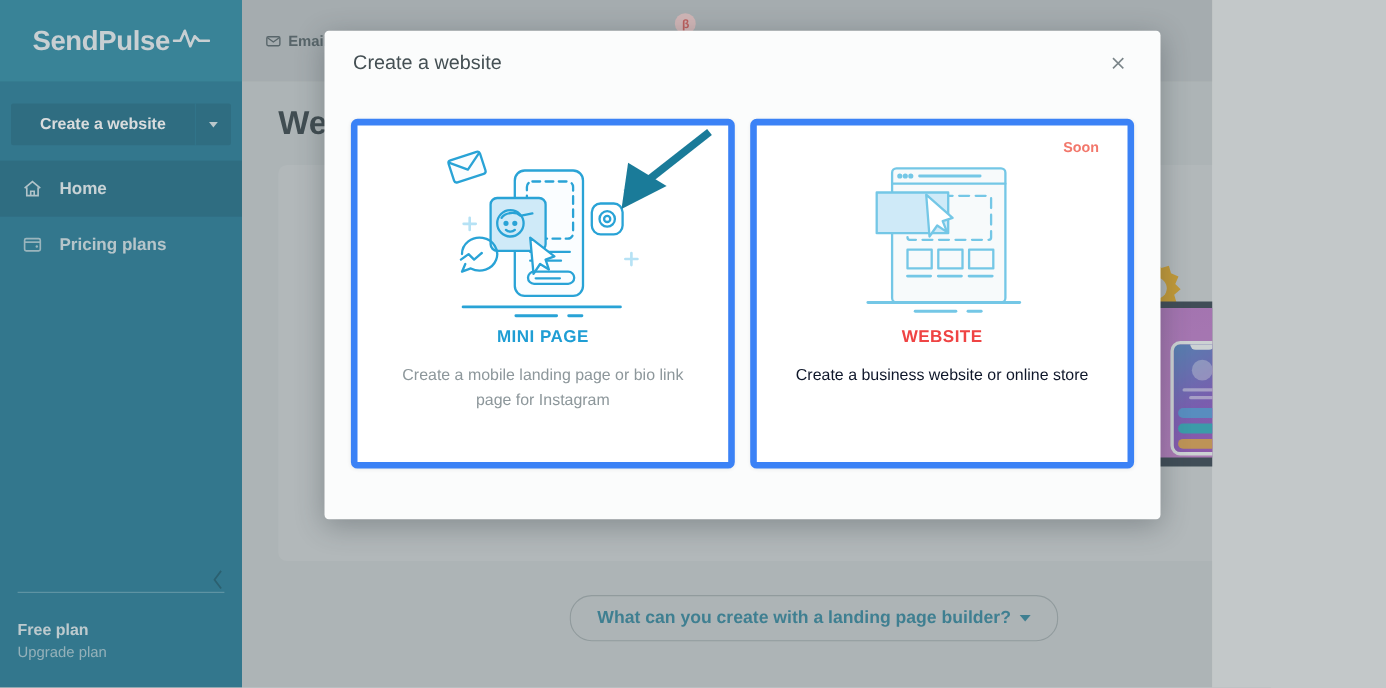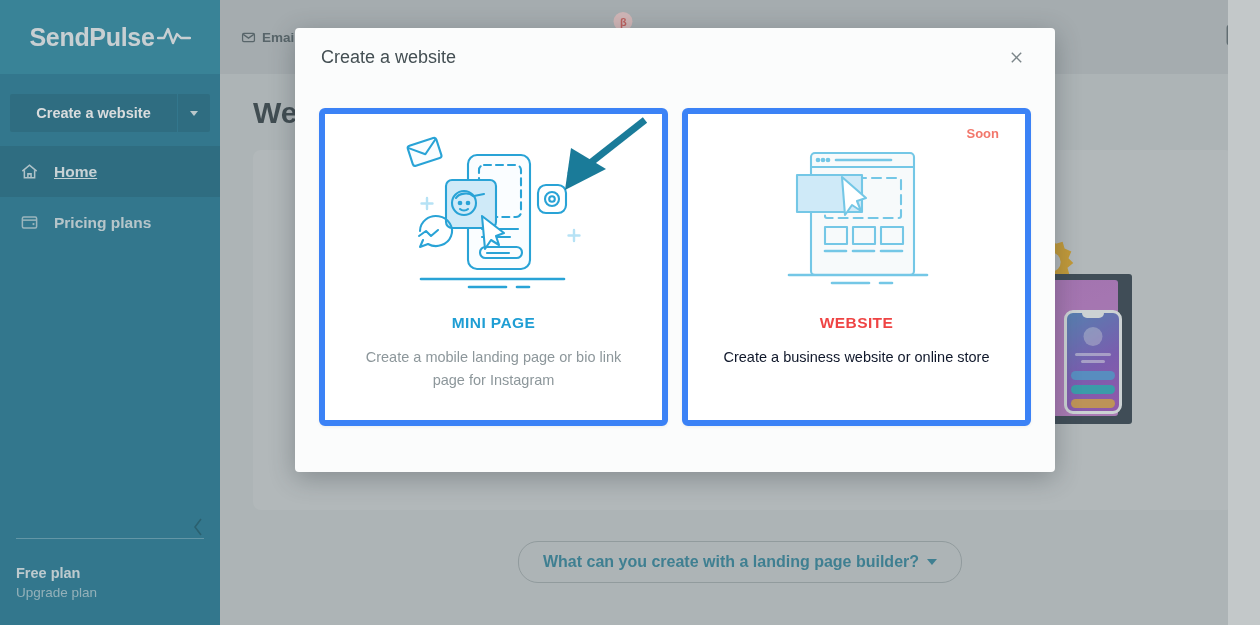--- a/index.html
+++ b/index.html
@@ -7,21 +7,21 @@
   html, body {
     width: 1260px;
     height: 625px;
     overflow: hidden;
     font-family: "Liberation Sans", sans-serif;
     background: #c3c8c9;
   }
 
   #app {
     position: relative;
-    width: 1228px;
+    width: 1102px;
     height: 625px;
     overflow: hidden;
   }
 
   
   #sidebar {
     position: absolute;
     left: 0; top: 0;
     width: 220px;
     height: 625px;
@@ -87,21 +87,21 @@
     height: 51px;
     display: flex;
     align-items: center;
     padding-left: 18px;
     color: #cfe0e5;
     font-size: 15.5px;
     font-weight: bold;
     cursor: pointer;
     gap: 14px;
   }
-  .nav-item.active { background: #146680; color: #e7f1f4; text-decoration: underline; }
+  .nav-item.active { background: #146680; color: #e7f1f4; }
   .nav-icon { width: 22px; height: 22px; display:flex; align-items:center; justify-content:center; opacity: .9; }
 
   #sidebar-bottom {
     position: absolute;
     bottom: 0; left: 0; right: 0;
     padding: 0 16px 22px 16px;
   }
   #plan-divider {
     height: 1px;
     background: #5c9fb3;
@@ -339,21 +339,21 @@
     display: flex;
     align-items: center;
     justify-content: center;
     position: relative;
   }
   .card-title {
     text-align: center;
     font-size: 15.5px;
     font-weight: bold;
     letter-spacing: .4px;
-    margin-top: 18px;
+    margin-top: 2px;
   }
   .card-title.mini { color: #1f9ed4; }
   .card-title.website { color: #ef4444; }
   .card-desc {
     text-align: center;
     color: #8d979b;
     font-size: 14.5px;
     line-height: 23px;
     margin-top: 14px;
     padding: 0 32px;

